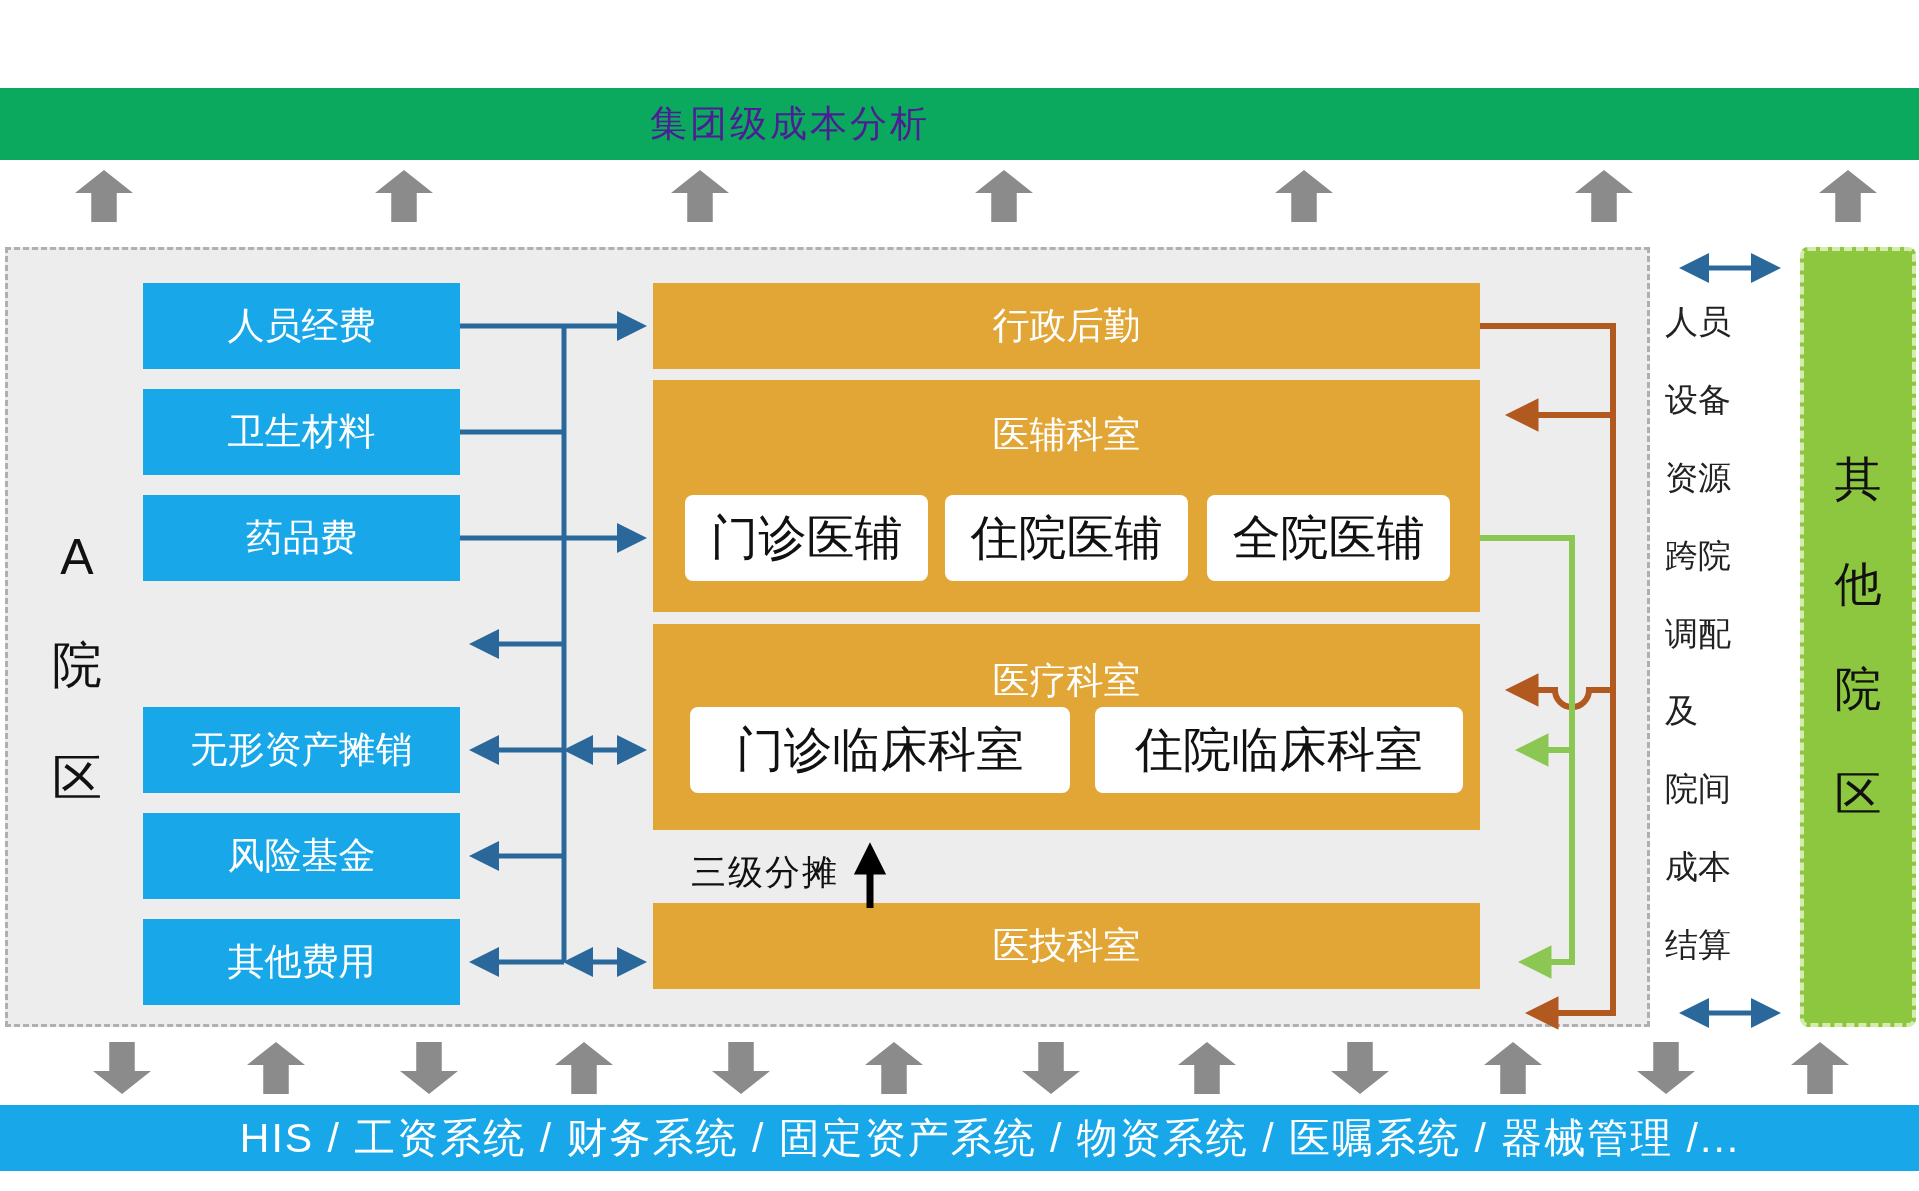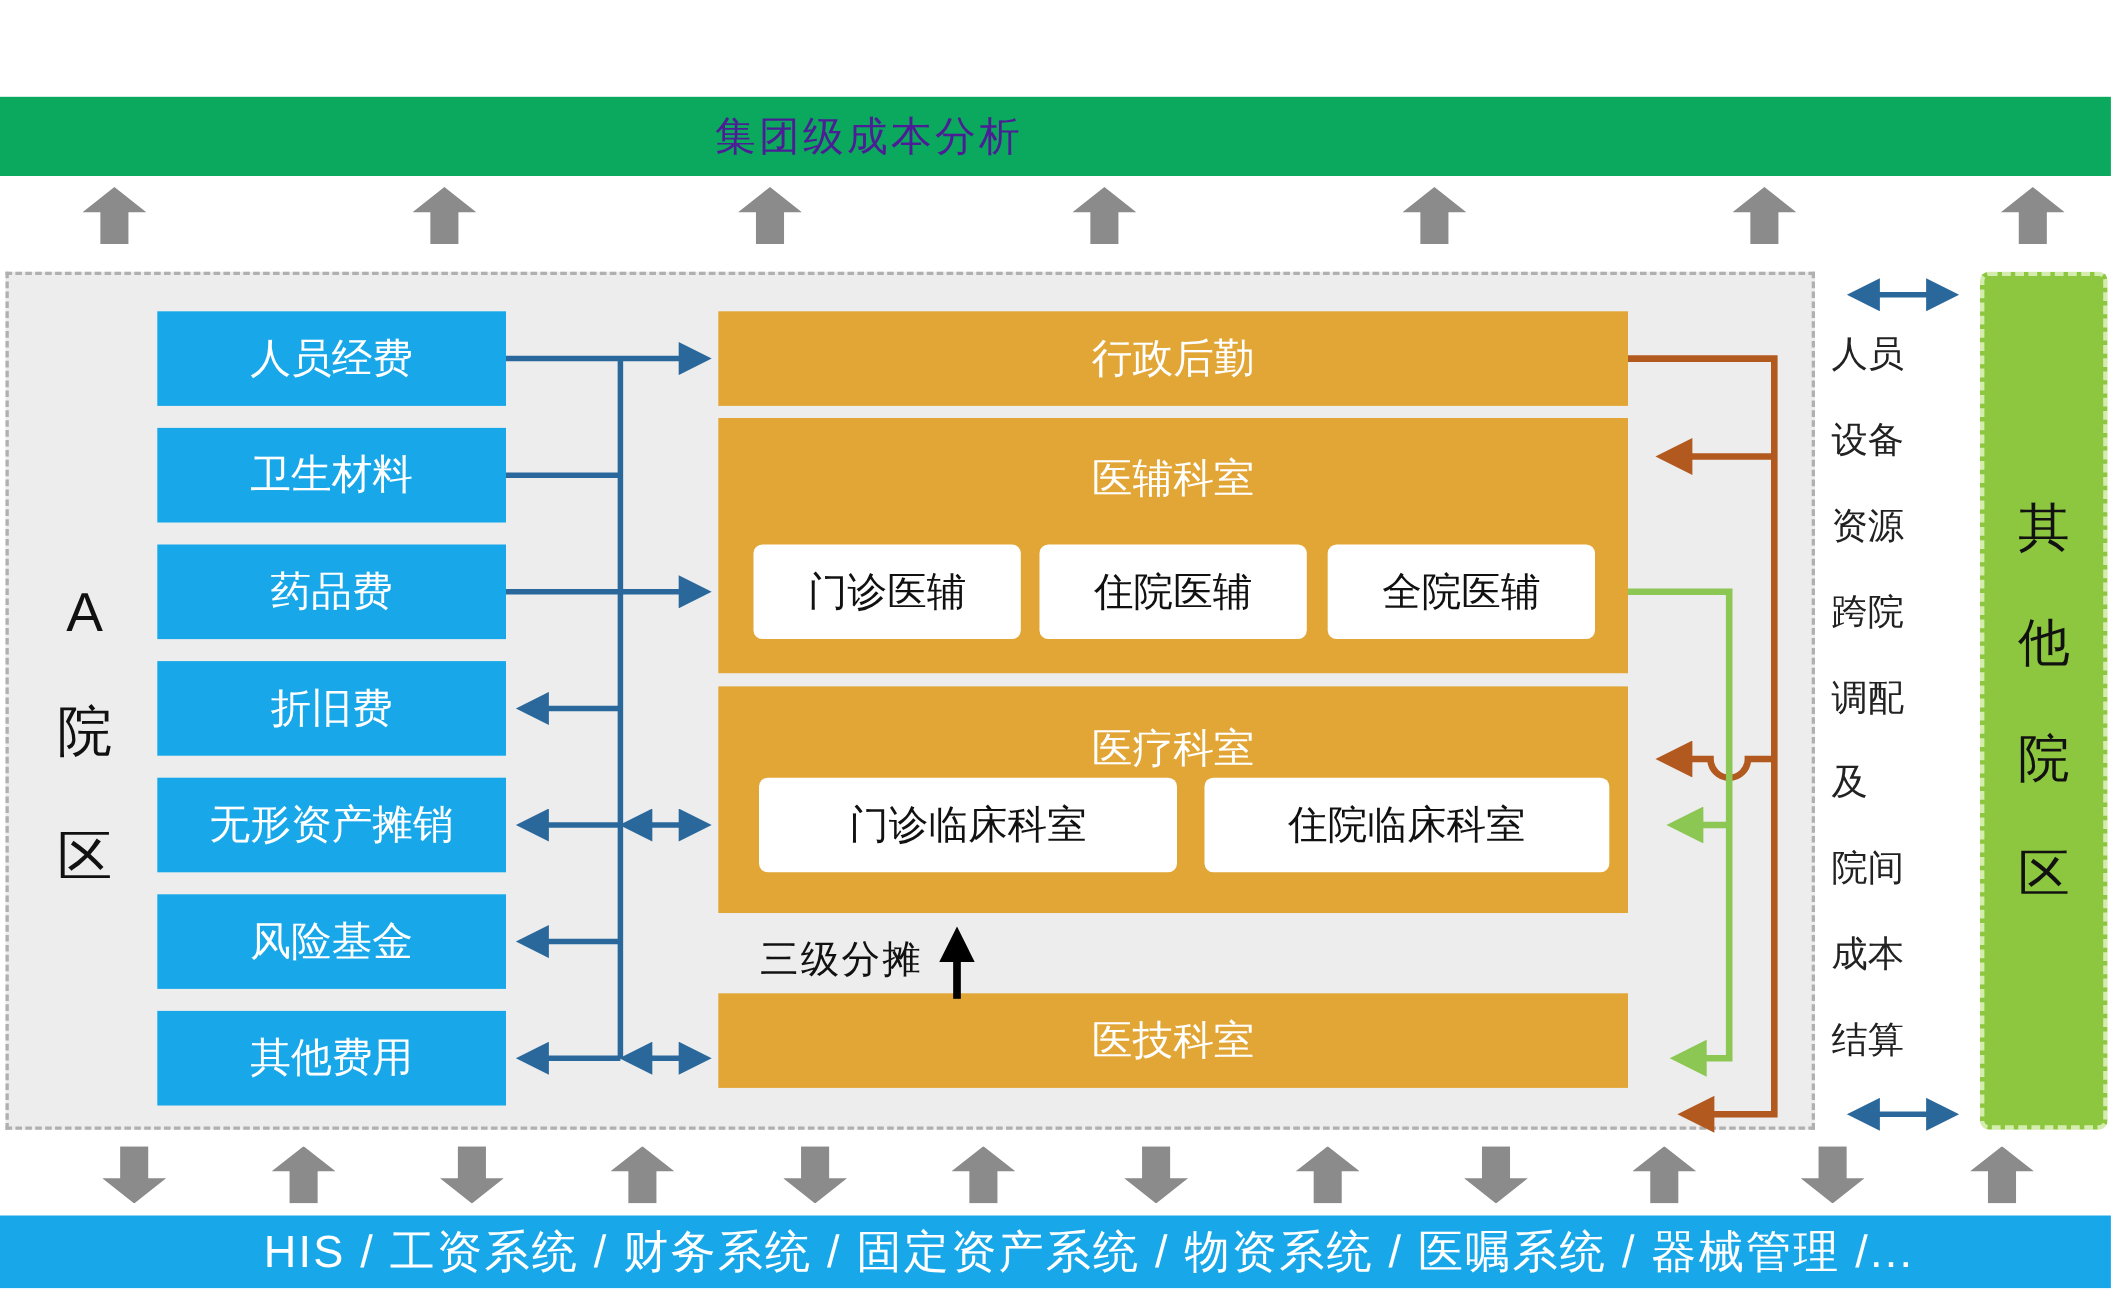--- a/index.html
+++ b/index.html
@@ -46,21 +46,21 @@
   #dept-aux{top:380px;height:232px;}
   #dept-clinical{top:624px;height:206px;}
   #dept-tech{top:903px;height:86px;display:flex;align-items:center;justify-content:center;
     font-size:37px;}
   .dept-title{position:absolute;left:0;width:100%;text-align:center;font-size:37px;
     white-space:nowrap;}
   #dept-aux .dept-title{top:30px;}
   #dept-clinical .dept-title{top:32px;}
   .sub-box{
     position:absolute;background:#fff;color:#111;border-radius:8px;
-    display:flex;align-items:center;justify-content:center;font-size:36px;white-space:nowrap;
+    display:flex;align-items:center;justify-content:center;font-size:48px;white-space:nowrap;
   }
   .aux-sub{top:115px;width:243px;height:86px;}
   #aux-sub-0{left:32px;} #aux-sub-1{left:292px;} #aux-sub-2{left:554px;}
   .clin-sub{top:83px;height:86px;}
   #clin-sub-0{left:37px;width:380px;} #clin-sub-1{left:442px;width:368px;}
   
   #allocation-label{
     position:absolute;left:765px;top:872px;transform:translate(-50%,-50%);
     font-size:35px;color:#111;letter-spacing:2px;white-space:nowrap;
   }
@@ -100,21 +100,20 @@
 
   <div id="campus-a-label">
     <span>A</span>
     <span>院</span>
     <span>区</span>
   </div>
 
   <div class="cost-box cost-0">人员经费</div>
   <div class="cost-box cost-1">卫生材料</div>
   <div class="cost-box cost-2">药品费</div>
-  <div class="cost-box cost-3">折旧费</div>
   <div class="cost-box cost-4">无形资产摊销</div>
   <div class="cost-box cost-5">风险基金</div>
   <div class="cost-box cost-6">其他费用</div>
 
   <div class="dept-box" id="dept-admin">行政后勤</div>
 
   <div class="dept-box" id="dept-aux">
     <div class="dept-title">医辅科室</div>
     <div class="sub-box aux-sub" id="aux-sub-0">门诊医辅</div>
     <div class="sub-box aux-sub" id="aux-sub-1">住院医辅</div>

